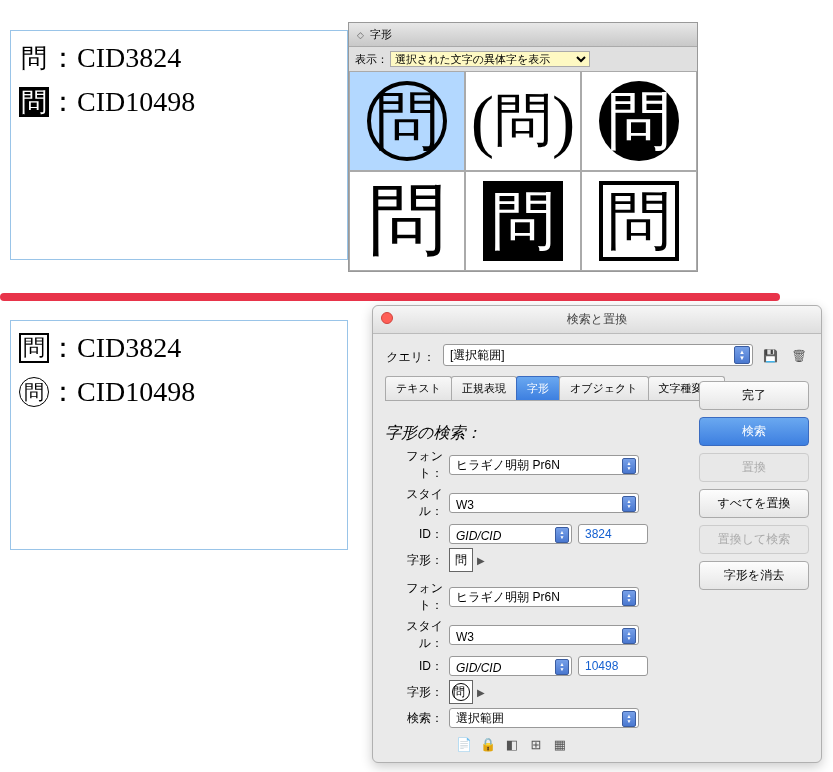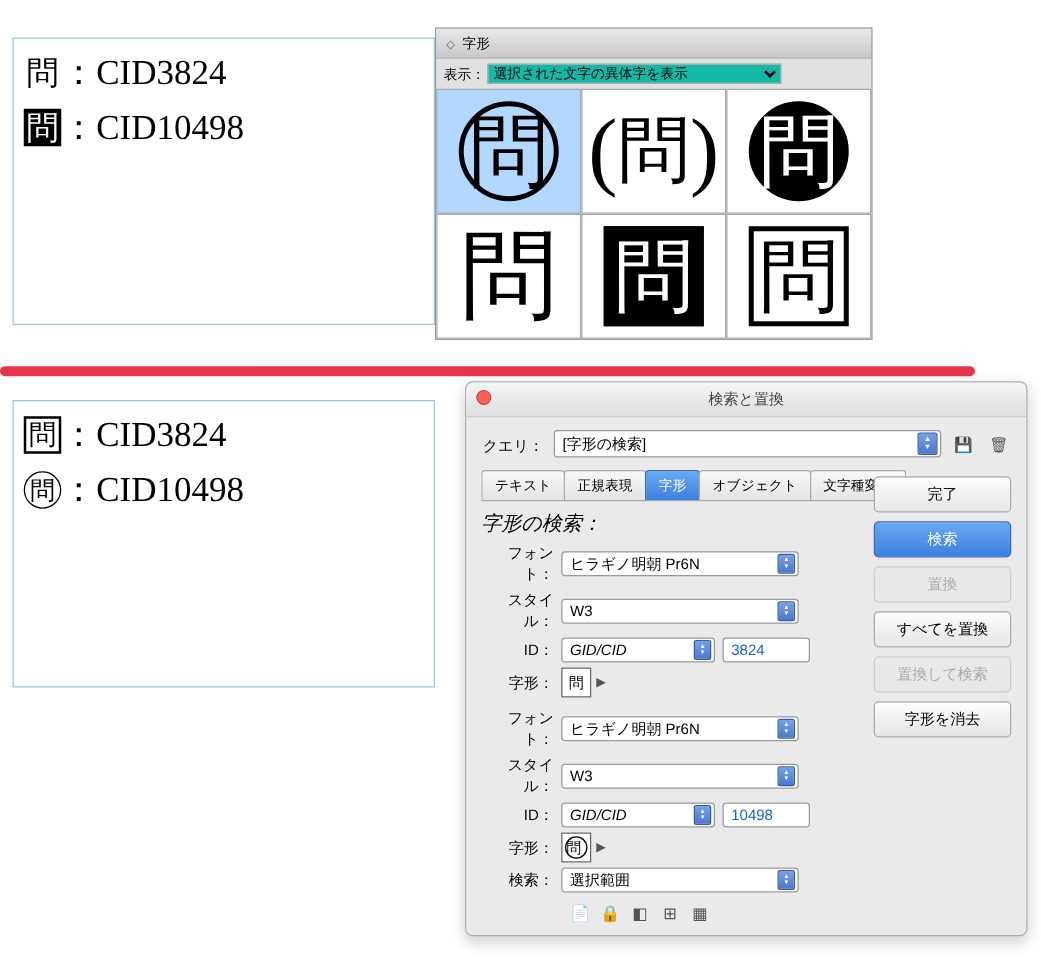--- a/index.html
+++ b/index.html
@@ -15,21 +15,21 @@
 .glyph-circle { border: 1.5px solid #000; border-radius: 50%; font-size: 20px; }
 .glyph-square { border: 2px solid #000; font-size: 22px; }
 
 .divider { position: absolute; left: 0; top: 293px; width: 780px; height: 8px; background: #e8344a; border-radius: 4px; }
 
 
 .glyph-panel { position: absolute; left: 348px; top: 22px; width: 350px; background: #d4d4d4; border: 1px solid #999; }
 .glyph-titlebar { background: linear-gradient(#e8e8e8,#c8c8c8); border-bottom: 1px solid #aaa; padding: 4px 8px; font-size: 11px; display: flex; align-items: center; gap: 6px; }
 .glyph-titlebar .arrows { font-size: 9px; color: #666; }
 .glyph-subbar { background: #e0e0e0; padding: 4px 6px; display: flex; align-items: center; gap: 2px; font-size: 11px; }
-.glyph-subbar select { font-size: 11px; width: 235px; border: 1px solid #aaa; background: #14b8a6; }
+.glyph-subbar select { font-size: 11px; width: 200px; border: 1px solid #aaa; background: #fef9c3; }
 .glyph-grid { background: #fff; display: grid; grid-template-columns: repeat(3, 1fr); }
 .glyph-cell { border: 1px solid #aaa; height: 100px; display: flex; align-items: center; justify-content: center; position: relative; }
 .glyph-cell.selected { background: #b3d8ff; }
 .big-glyph { font-family: "Hiragino Mincho ProN", serif; font-size: 64px; }
 .enclosed-circle { width: 80px; height: 80px; border: 4px solid #000; border-radius: 50%; display: flex; align-items: center; justify-content: center; }
 .enclosed-circle.filled { background: #000; color: #fff; border-color: #000; }
 .enclosed-square { width: 80px; height: 80px; border: 4px solid #000; display: flex; align-items: center; justify-content: center; }
 .enclosed-square.filled { background: #000; color: #fff; border-color: #000; }
 .paren { font-family: "Hiragino Mincho ProN", serif; font-size: 70px; display: flex; align-items: center; }
 .paren span { font-size: 58px; }
@@ -38,29 +38,29 @@
 .dialog { position: absolute; left: 372px; top: 305px; width: 450px; background: #eaeaea; border: 1px solid #b0b0b0; border-radius: 6px; font-size: 12px; box-shadow: 0 4px 12px rgba(0,0,0,0.2); }
 .dialog-titlebar { background: linear-gradient(#f6f6f6,#dedede); border-bottom: 1px solid #bbb; padding: 5px; text-align: center; position: relative; border-radius: 6px 6px 0 0; font-size: 12px; color: #444; font-family: Liberation Serif, serif; }
 .close-btn { position: absolute; left: 8px; top: 6px; width: 12px; height: 12px; background: #ff5f57; border: 1px solid #d0443e; border-radius: 50%; }
 .dialog-body { padding: 10px 12px; }
 .query-row { display: flex; align-items: flex-end; gap: 8px; margin-bottom: 10px; }
 .query-row .lbl { width: 50px; text-align: right; }
 .combo { flex: 1; background: #fff; border: 1px solid #999; border-radius: 3px; height: 22px; display: flex; align-items: center; padding: 0 6px; position: relative; }
 .combo .stepper { position: absolute; right: 2px; width: 16px; height: 18px; background: linear-gradient(#77a0e8,#4a78d0); border-radius: 2px; border: 1px solid #3a5ca0; display: flex; flex-direction: column; align-items: center; justify-content: center; color: #fff; font-size: 6px; line-height: 6px; }
 .icon-btn { width: 20px; height: 20px; display: flex; align-items: center; justify-content: center; color: #555; }
 
-.tabs { display: flex; gap: -1px; border-bottom: 1px solid #aaa; margin-bottom: 8px; }
+.tabs { display: flex; gap: -1px; border-bottom: 1px solid #aaa; margin-bottom: 22px; }
 .tab { background: linear-gradient(#f8f8f8,#e4e4e4); border: 1px solid #aaa; border-bottom: none; padding: 4px 10px; font-size: 11px; border-radius: 3px 3px 0 0; margin-right: -1px; }
 .tab.active { background: linear-gradient(#6aa8f0,#3d7fe0); color: #fff; border-color: #3a6bc0; }
 
 .form-section { margin-bottom: 8px; }
 .sect-label { font-size: 16px; margin-bottom: 4px; font-style: italic; }
 .form-row { display: flex; align-items: center; margin-bottom: 4px; }
 .form-row .flbl { width: 64px; text-align: right; padding-right: 6px; font-size: 12px; }
-.select-like { width: 190px; background: #fff; border: 1px solid #999; border-radius: 3px; height: 20px; display: flex; align-items: center; padding: 0 6px; position: relative; font-size: 12px; }
+.select-like { width: 190px; background: #fff; border: 1px solid #999; border-radius: 3px; height: 20px; display: flex; align-items: flex-end; padding: 0 6px; position: relative; font-size: 12px; }
 .select-like.short { width: 123px; font-style: italic; }
 .select-like .stepper { position: absolute; right: 2px; width: 14px; height: 16px; background: linear-gradient(#77a0e8,#4a78d0); border-radius: 2px; border: 1px solid #3a5ca0; display: flex; flex-direction: column; align-items: center; justify-content: center; color: #fff; font-size: 5px; line-height: 5px; }
 .text-input { width: 70px; background: #fff; border: 1px solid #999; border-radius: 3px; height: 20px; padding: 0 6px; font-size: 12px; color: #1560d0; margin-left: 6px; }
 .glyph-box { width: 24px; height: 24px; border: 1px solid #666; background: #fff; display: flex; align-items: center; justify-content: center; font-family: "Hiragino Mincho ProN", serif; margin-right: 4px; }
 .tri { font-size: 10px; color: #555; }
 
 .side-buttons { position: absolute; right: 12px; top: 75px; width: 110px; display: flex; flex-direction: column; gap: 7px; }
 .btn { background: linear-gradient(#fdfdfd,#e6e6e6); border: 1px solid #aaa; border-radius: 4px; padding: 5px 6px; font-size: 12px; text-align: center; }
 .btn.primary { background: linear-gradient(#6aa8f0,#3d7fe0); color: #fff; border-color: #3a6bc0; }
 .btn.disabled { background: #e8e8e8; color: #aaa; border-color: #ccc; }
@@ -139,21 +139,21 @@
 
 <div class="dialog">
   <div class="dialog-titlebar">
     <div class="close-btn"></div>
     <span>検索と置換</span>
   </div>
   <div class="dialog-body">
     <div class="query-row">
       <span class="lbl">クエリ：</span>
       <div class="combo">
-        <span>[字形の検索]</span>
+        <span>[選択範囲]</span>
         <div class="stepper">▲<br>▼</div>
       </div>
       <span class="icon-btn">💾</span>
       <span class="icon-btn">🗑</span>
     </div>
 
     <div class="tabs">
       <div class="tab">テキスト</div>
       <div class="tab">正規表現</div>
       <div class="tab active">字形</div>

